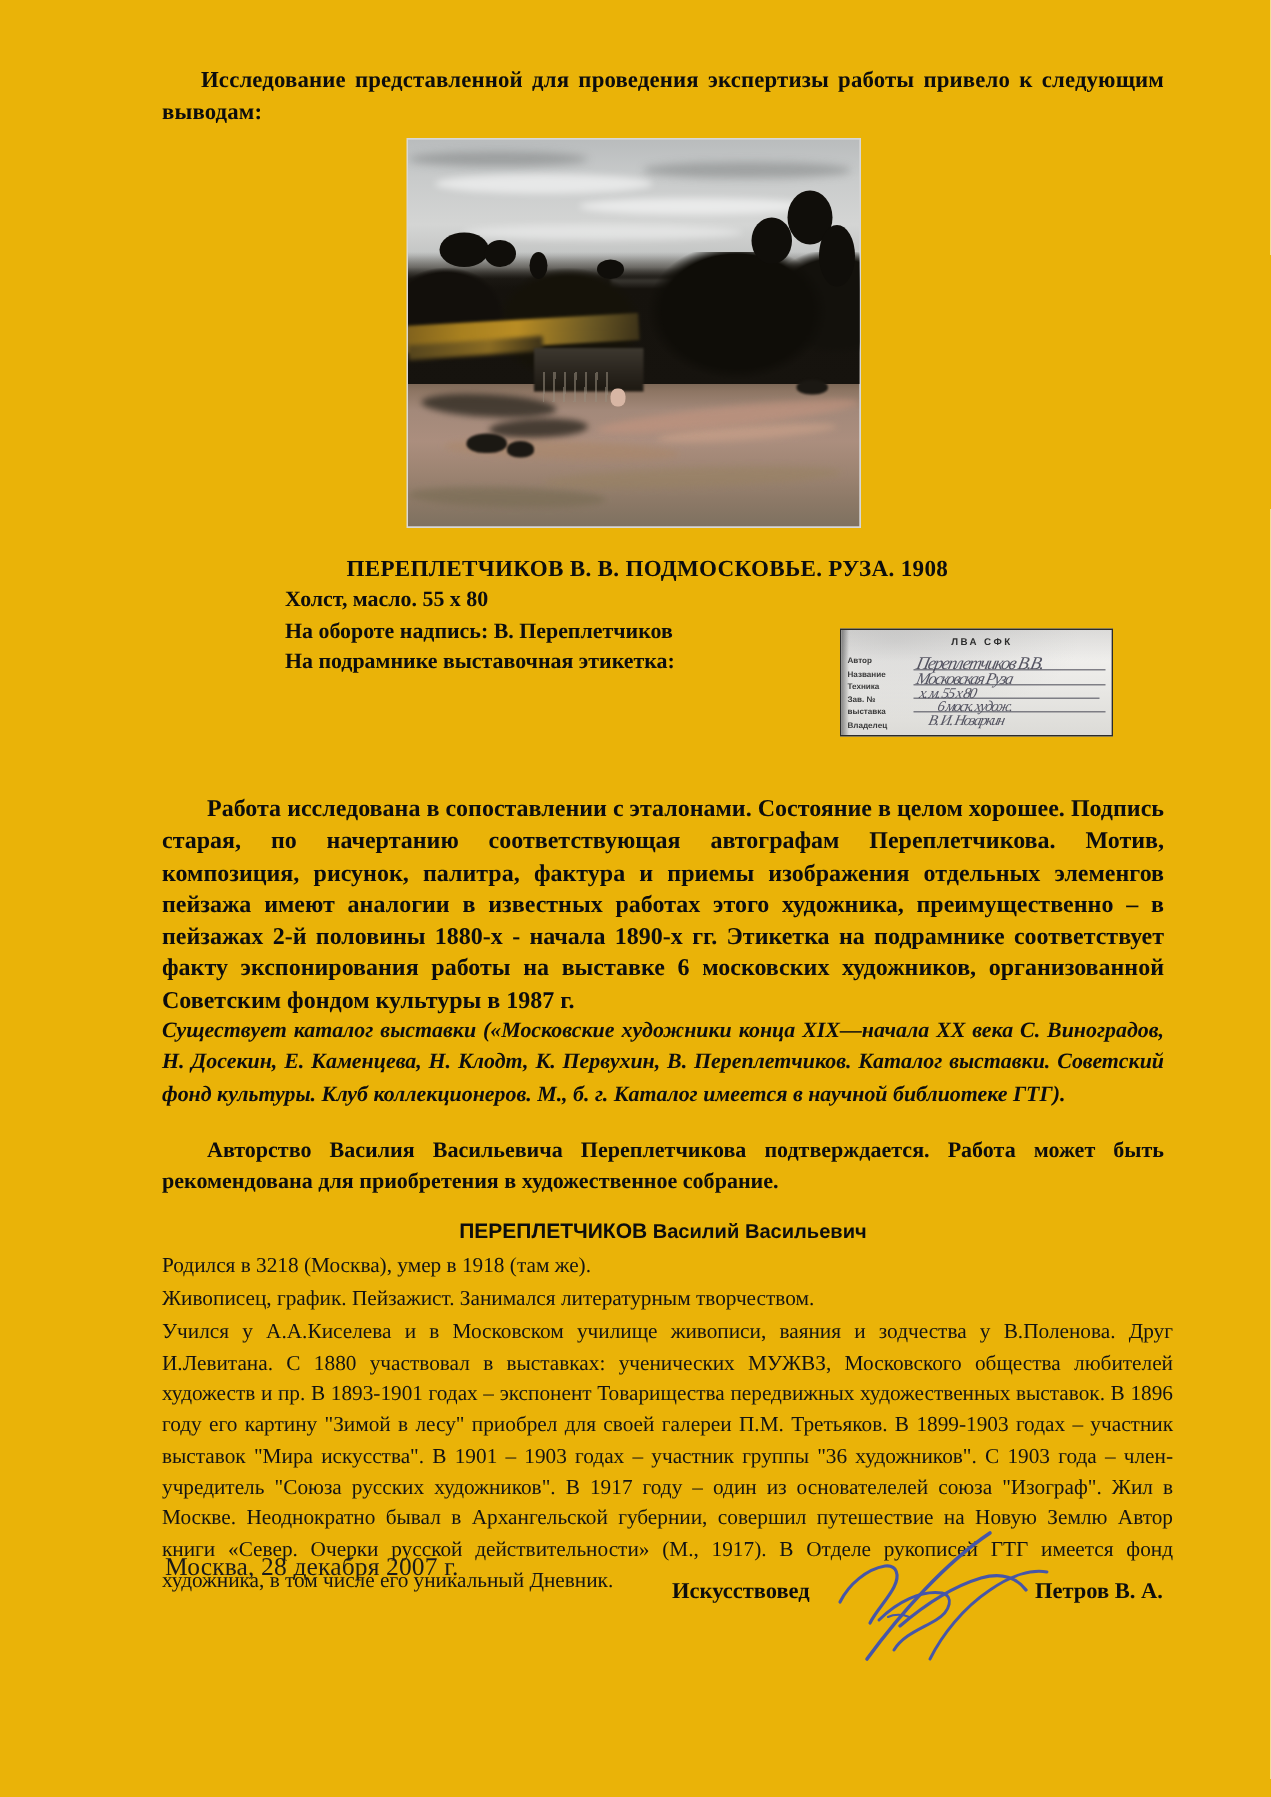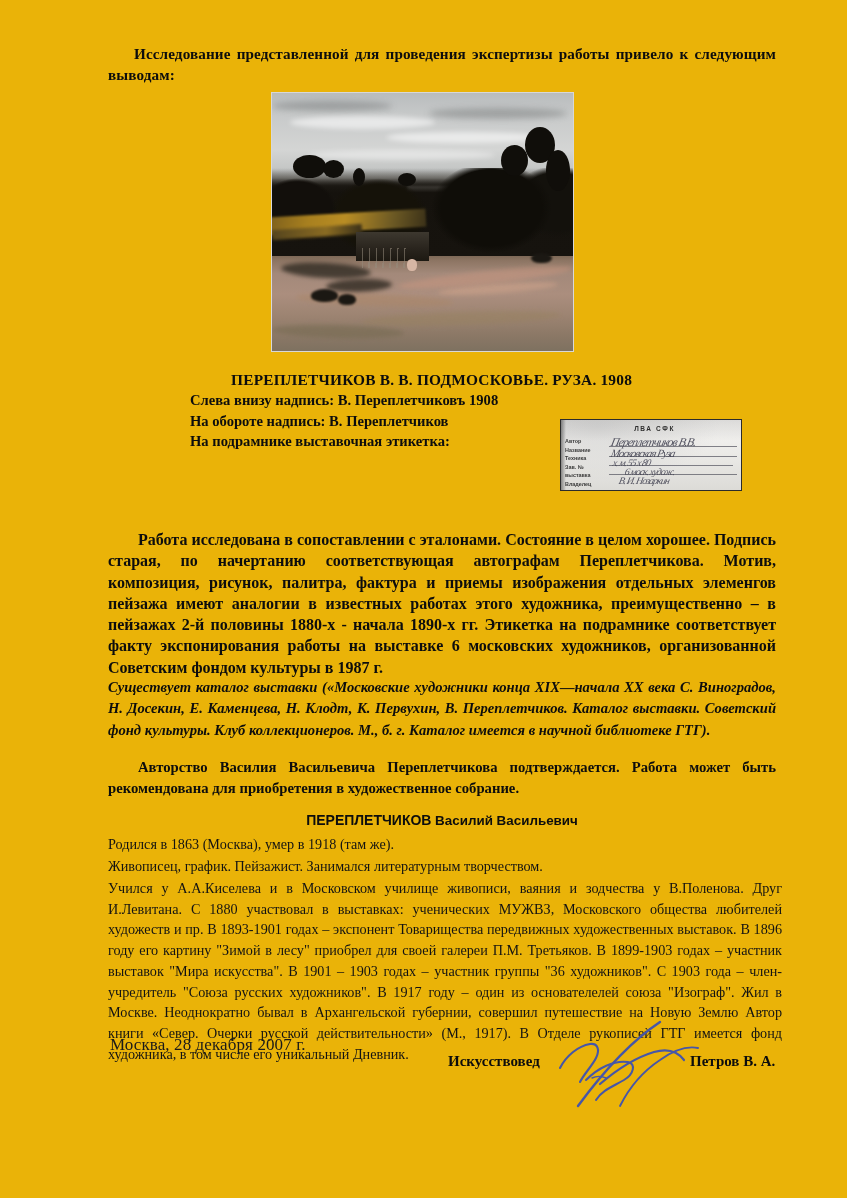--- a/index.html
+++ b/index.html
@@ -451,21 +451,21 @@
       <div class="fg3 fg-stroke"></div>
       <div class="fg4 fg-stroke"></div>
       <div class="rock r1"></div>
       <div class="rock r2"></div>
       <div class="rock r3"></div>
     </div>
   </div>
 
   <div class="caption-block">
     <div class="caption-title">ПЕРЕПЛЕТЧИКОВ В. В.  ПОДМОСКОВЬЕ. РУЗА. 1908</div>
-    <div class="caption-line">Слева внизу надпись: В. Переплетчиковъ 1908</div>
+    <div class="caption-line">Холст, масло. 55 х 80</div>
     <div class="caption-line">На обороте надпись: В. Переплетчиков</div>
     <div class="caption-line">На подрамнике выставочная этикетка:</div>
   </div>
 
   <div class="label-photo">
     <div class="label-inner"></div>
     <div class="label-smudge"></div>
     <div class="label-edge-left"></div>
     <div class="label-head">ЛВА СФК</div>
     <div class="label-fields">
@@ -489,21 +489,21 @@
 
   <div class="body-text">Работа исследована  в сопоставлении с эталонами.  Состояние в целом хорошее. Подпись старая, по начертанию соответствующая автографам Переплетчикова. Мотив, композиция, рисунок, палитра, фактура и приемы изображения отдельных элеменгов пейзажа имеют аналогии  в  известных работах  этого художника, преимущественно – в пейзажах 2-й половины 1880-х - начала 1890-х гг. Этикетка на подрамнике соответствует факту экспонирования работы на выставке 6 московских художников, организованной Советским фондом культуры в 1987 г.</div>
 
   <div class="body-italic">Существует каталог выставки («Московские  художники конца XIX—начала XX века С. Виноградов, Н. Досекин, Е. Каменцева, Н. Клодт,  К. Первухин,  В. Переплетчиков. Каталог выставки.  Советский фонд культуры. Клуб коллекционеров. М., б. г.  Каталог имеется  в  научной библиотеке ГТГ).</div>
 
   <div class="body-text2">Авторство Василия Васильевича Переплетчикова подтверждается. Работа может быть  рекомендована  для  приобретения  в  художественное  собрание.</div>
 
   <div class="bio-heading">
     <span class="surname">ПЕРЕПЛЕТЧИКОВ</span><span>&nbsp;</span><span class="given">Василий Васильевич</span>
   </div>
-  <div class="bio-line bio-l1">Родился в 1863 (Москва), умер  в 1918  (там же).</div>
+  <div class="bio-line bio-l1">Родился в 3218 (Москва), умер  в 1918  (там же).</div>
   <div class="bio-line bio-l2">Живописец,  график. Пейзажист. Занимался  литературным творчеством.</div>
   <div class="bio-para">Учился  у  А.А.Киселева  и  в Московском училище  живописи, ваяния и зодчества у В.Поленова. Друг И.Левитана.  С 1880 участвовал в выставках: ученических  МУЖВЗ, Московского общества любителей  художеств  и  пр.  В  1893-1901  годах  –  экспонент  Товарищества  передвижных художественных выставок. В 1896 году его картину "Зимой в лесу" приобрел для своей галереи П.М. Третьяков. В 1899-1903 годах – участник выставок "Мира искусства". В 1901 – 1903 годах – участник группы "36 художников". С 1903 года – член-учредитель "Союза русских художников". В 1917 году – один из основателелей союза "Изограф". Жил в Москве. Неоднократно бывал в Архангельской губернии, совершил путешествие на Новую Землю  Автор  книги «Север. Очерки русской действительности» (М., 1917). В Отделе рукописей ГТГ имеется  фонд  художника, в том числе его уникальный  Дневник.</div>
 
   <div class="sig-role">Искусствовед</div>
 
   <svg class="signature-ink" viewBox="0 0 150 96" xmlns="http://www.w3.org/2000/svg">
     <g fill="none" stroke="#4656a8" stroke-linecap="round" stroke-linejoin="round">
       <path d="M4 50 C10 38, 22 28, 34 26 C42 25, 44 32, 40 40 C36 48, 28 56, 24 64" stroke-width="2.1"></path>
       <path d="M22 88 C44 58, 74 24, 104 4" stroke-width="2.4"></path>
       <path d="M30 62 C42 50, 58 42, 72 44 C80 46, 78 56, 68 62 C58 68, 46 72, 40 82" stroke-width="2.0"></path>

